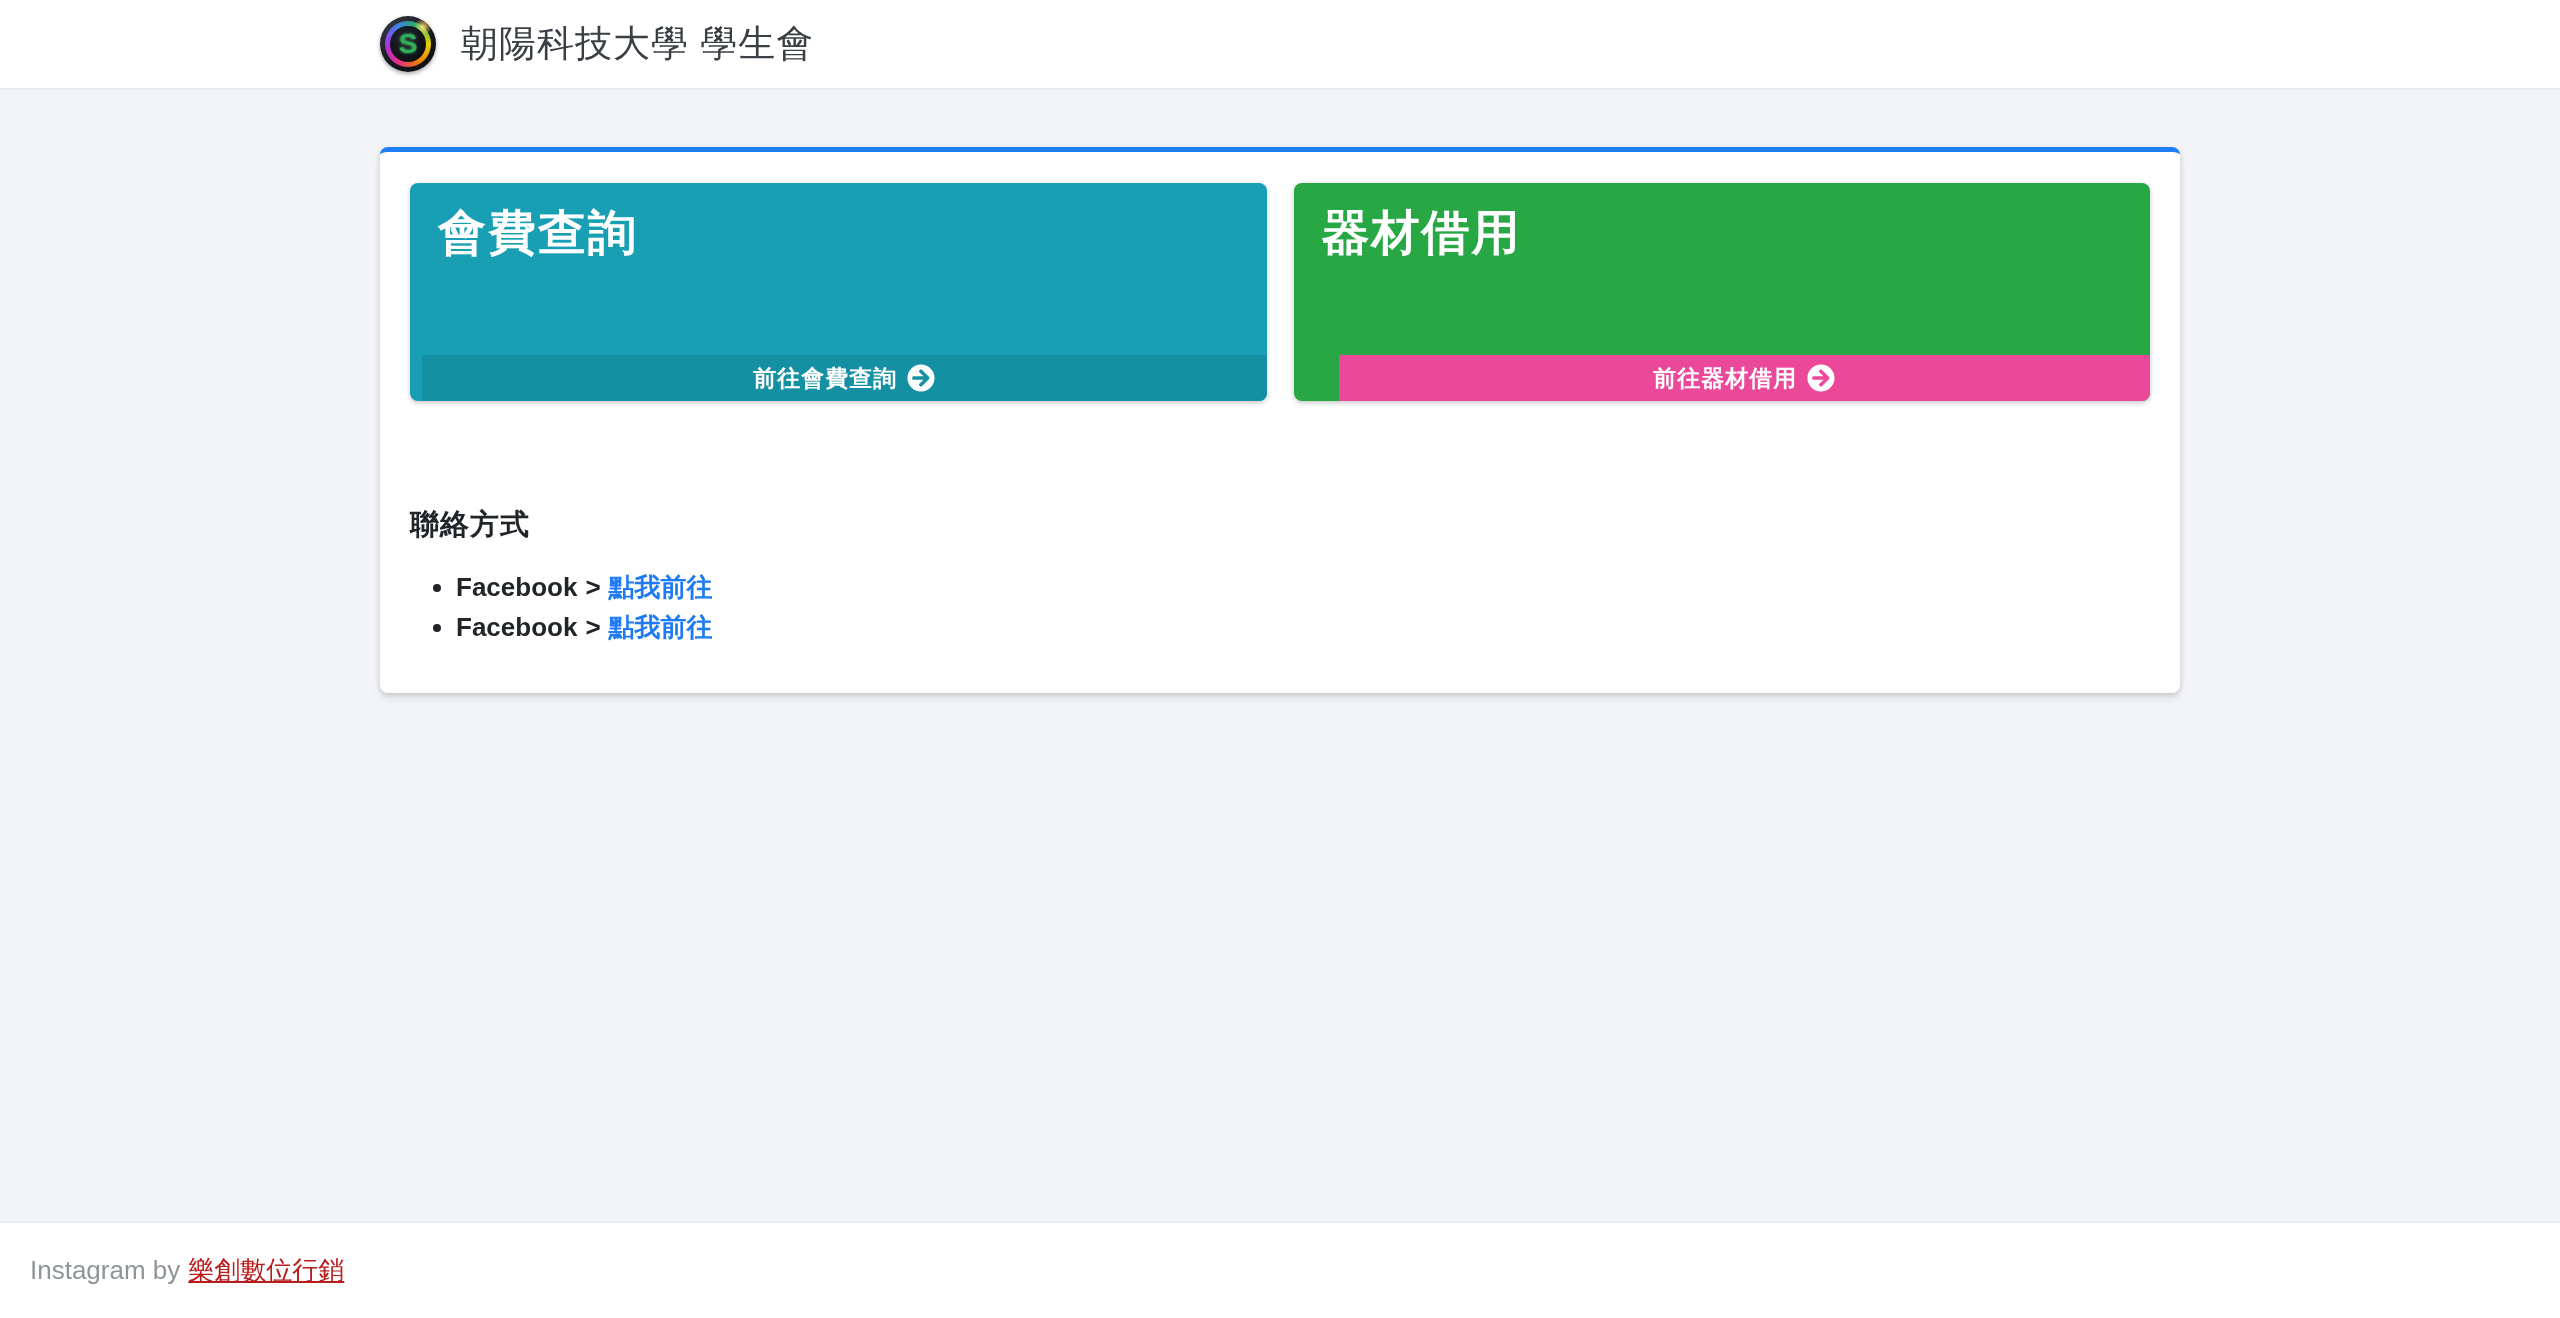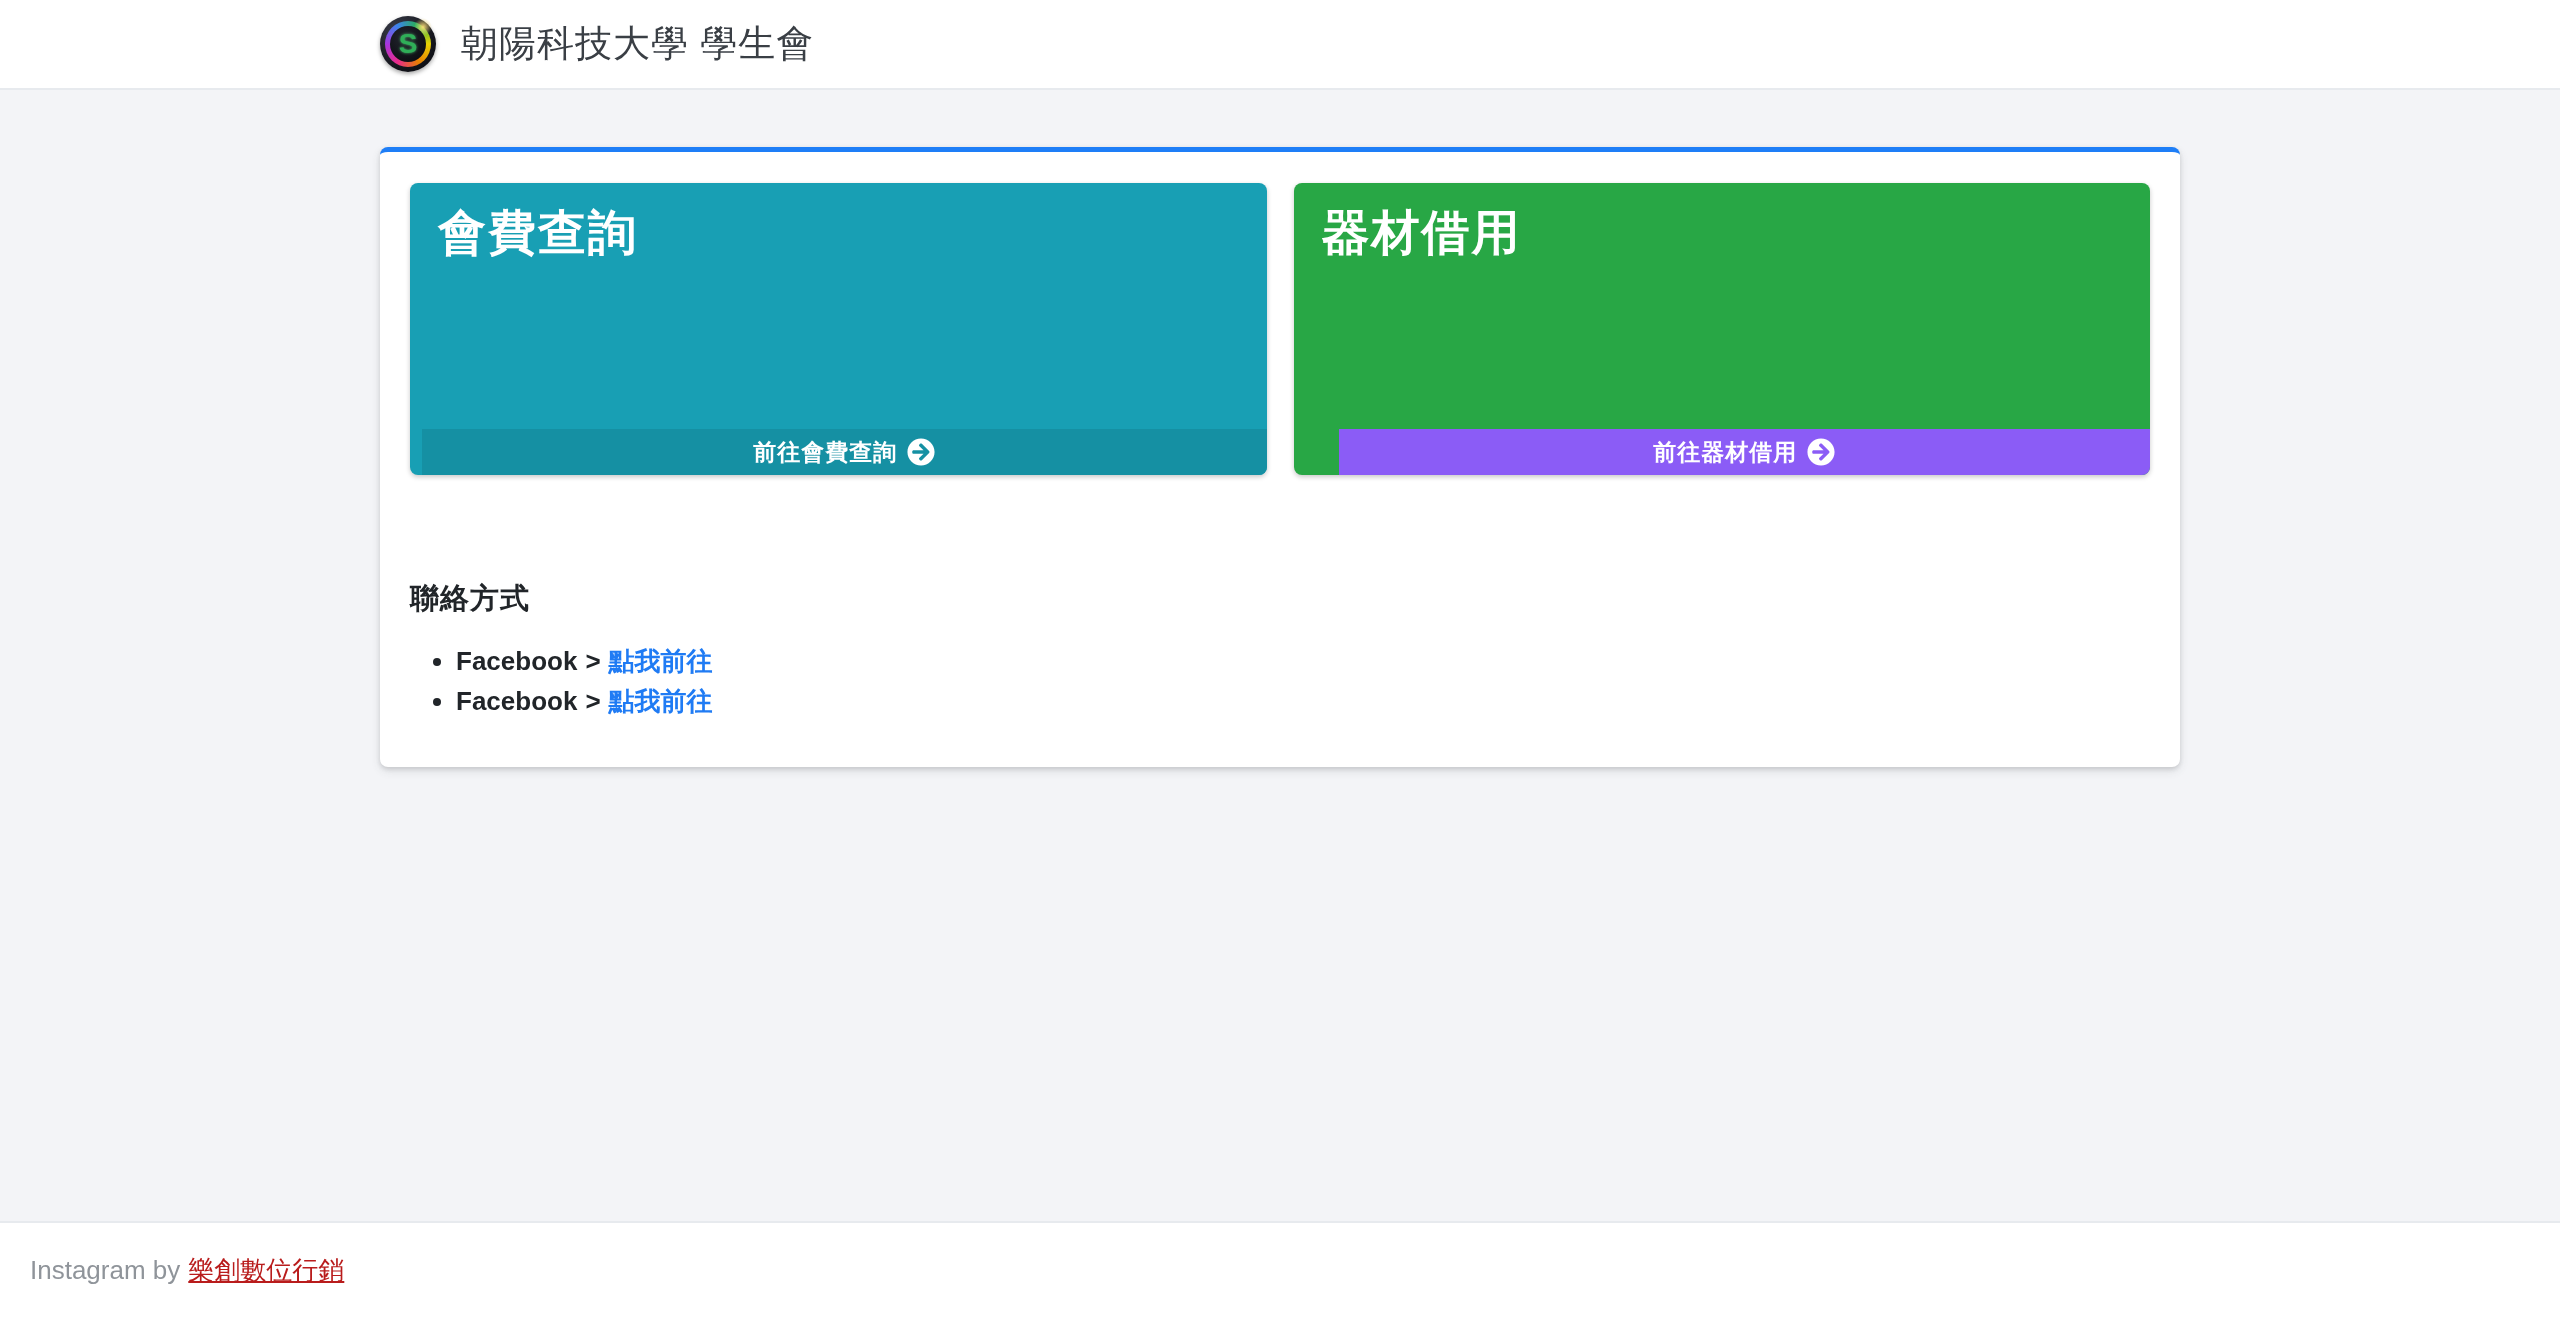--- a/index.html
+++ b/index.html
@@ -74,21 +74,21 @@
     margin: 57px auto 0;
     background: #ffffff;
     border-top: 5px solid #1e7ef7;
     border-radius: 8px;
     box-shadow: 0 2px 4px rgba(60,64,67,.16), 0 4px 10px rgba(60,64,67,.12);
     padding: 31px 30px 46px 30px;
   }
   .cards-row { display: flex; gap: 27px; }
   .feature-card {
     flex: 1 1 0;
-    height: 292px;
+    height: 218px;
     border-radius: 8px;
     position: relative;
     color: #ffffff;
     box-shadow: 0 2px 5px rgba(0,0,0,.22);
     overflow: hidden;
     cursor: pointer;
   }
   .card-teal  { background: #189fb4; }
   .card-green { background: #28a745; }
   .card-title {
@@ -100,21 +100,21 @@
   }
   .card-cta {
     position: absolute; left: 12px; right: 0; bottom: 0;
     height: 46px;
     display: flex; align-items: center; justify-content: center;
     font-size: 23px; font-weight: 700;
     letter-spacing: 1px;
     color: #ffffff;
   }
   .card-teal  .card-cta { background: #1590a3; }
-  .card-green .card-cta { background: #8b5cf6; margin-left: 33px; }
+  .card-green .card-cta { background: #ec4899; margin-left: 33px; }
   .cta-icon { width: 28px; height: 28px; margin-left: 10px; flex: 0 0 auto; }
 
   .contact-heading {
     margin-top: 104px;
     font-size: 29px;
     font-weight: 700;
     color: #212529;
     letter-spacing: 1px;
   }
   .contact-list {

